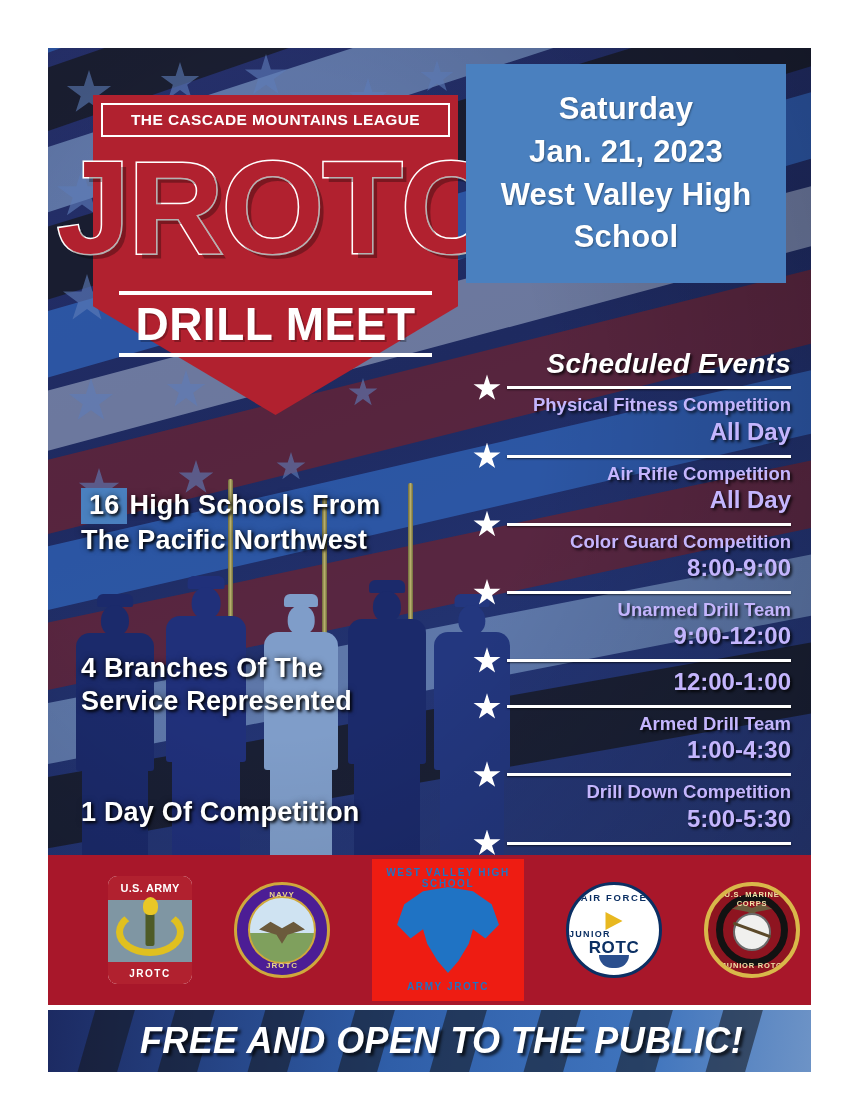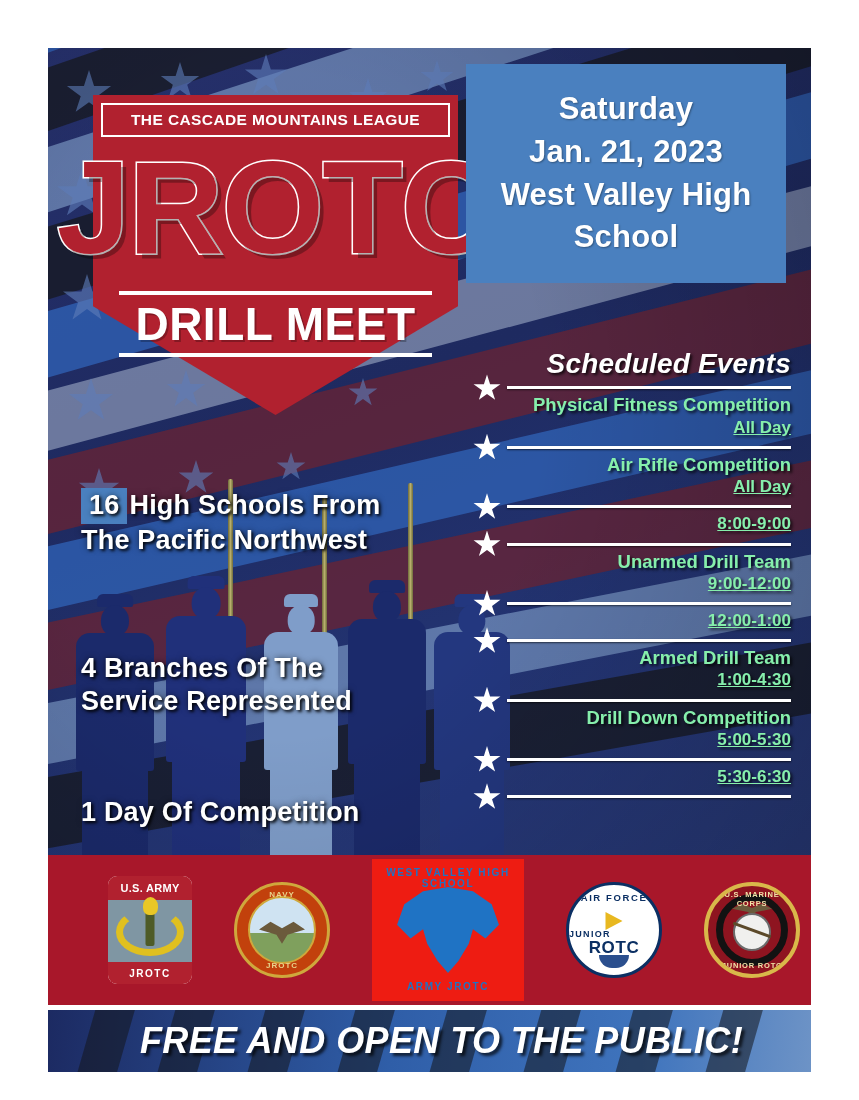--- a/index.html
+++ b/index.html
@@ -90,24 +90,24 @@
   .sched-head .title{color:#ffffff;font-size:28px;font-weight:bold;font-style:italic;
      text-align:right;letter-spacing:.2px;line-height:1.05;
      text-shadow:2px 2px 3px rgba(0,0,0,.8);}
   .rulerow{position:relative;height:13px;margin-top:3px;}
   .rule{position:absolute;left:34px;right:0;top:5px;height:3px;background:#ffffff;
      box-shadow:0 1px 2px rgba(0,0,0,.6);}
   .star-bullet{position:absolute;left:0;top:-7px;width:28px;height:28px;background:#ffffff;
      clip-path:polygon(50% 0%,61% 35%,98% 35%,68% 57%,79% 91%,50% 70%,21% 91%,32% 57%,2% 35%,39% 35%);
      filter:drop-shadow(1px 2px 2px rgba(0,0,0,.65));}
   .ev{padding-left:34px;}
-  .ev .name,.ev .time{color:#86efac;text-align:right;font-weight:bold;
+  .ev .name,.ev .time{color:#c4b5fd;text-align:right;font-weight:bold;
      text-shadow:2px 2px 3px rgba(0,0,0,.8);}
   .ev .name{font-size:18.5px;line-height:1.2;}
-  .ev .time{font-size:17px;line-height:1.25;text-decoration:underline;}
+  .ev .time{font-size:24px;line-height:1.25;}
 
   
   #band{position:absolute;left:0;right:0;top:807px;height:150px;background:#a8172a;
      display:flex;align-items:center;justify-content:space-around;padding:0 18px;
      box-sizing:border-box;}
   .emblem{position:relative;flex:0 0 auto;padding-left:42px;}
 
   .em-army{width:84px;height:108px;background:#ffffff;border-radius:9px;overflow:hidden;
      display:flex;flex-direction:column;}
   .em-army .top{height:24px;background:#b1212f;color:#fff;font-size:11px;font-weight:bold;
@@ -116,21 +116,21 @@
   .em-army .bot{height:22px;background:#b1212f;color:#fff;font-size:10px;font-weight:bold;
      display:flex;align-items:center;justify-content:center;letter-spacing:1.5px;}
   .wreath{position:absolute;left:8px;right:8px;top:8px;bottom:6px;
      border:7px solid #e0c01f;border-radius:50%;border-top-color:transparent;}
   .torch{position:absolute;left:50%;top:6px;transform:translateX(-50%);
      width:9px;height:40px;background:#4e5b27;border-radius:2px;}
   .flame{position:absolute;left:50%;top:-9px;transform:translateX(-50%);
      width:15px;height:18px;background:#e9c726;border-radius:50% 50% 40% 40%;}
 
   .em-round{width:96px;height:96px;border-radius:50%;position:relative;overflow:hidden;}
-  .em-navy{background:#c2410c;border:3px solid #cfa83c;box-sizing:border-box;}
+  .em-navy{background:#4c1d95;border:3px solid #cfa83c;box-sizing:border-box;}
   .em-navy .inner{position:absolute;inset:11px;border-radius:50%;
      background:linear-gradient(#cfe3f2 55%,#7fa05d 55%);border:2px solid #cfa83c;box-sizing:border-box;}
   .em-navy .eagle{position:absolute;left:50%;top:52%;transform:translate(-50%,-50%);
      width:46px;height:24px;background:#6b5a3c;
      clip-path:polygon(0 40%,25% 8%,50% 35%,75% 8%,100% 40%,62% 62%,50% 100%,38% 62%);}
   .em-navy .lbl{position:absolute;left:0;right:0;color:#e8d48c;font-size:8px;
      font-weight:bold;text-align:center;letter-spacing:1px;}
 
   .em-af{background:#ffffff;border:3px solid #0b2f63;box-sizing:border-box;}
   .em-af .arc{position:absolute;left:0;right:0;top:7px;color:#0b2f63;font-size:9.5px;
@@ -317,20 +317,21 @@
           </div>
           <div class="ev">
             <div class="name">Air Rifle Competition</div>
             <div class="time">All Day</div>
           </div>
           <div class="rulerow">
             <div class="star-bullet"></div>
             <div class="rule"></div>
           </div>
           <div class="ev">
+            <div class="name">Color Guard Competition</div>
             <div class="time">8:00-9:00</div>
           </div>
           <div class="rulerow">
             <div class="star-bullet"></div>
             <div class="rule"></div>
           </div>
           <div class="ev">
             <div class="name">Unarmed Drill Team</div>
             <div class="time">9:00-12:00</div>
           </div>

